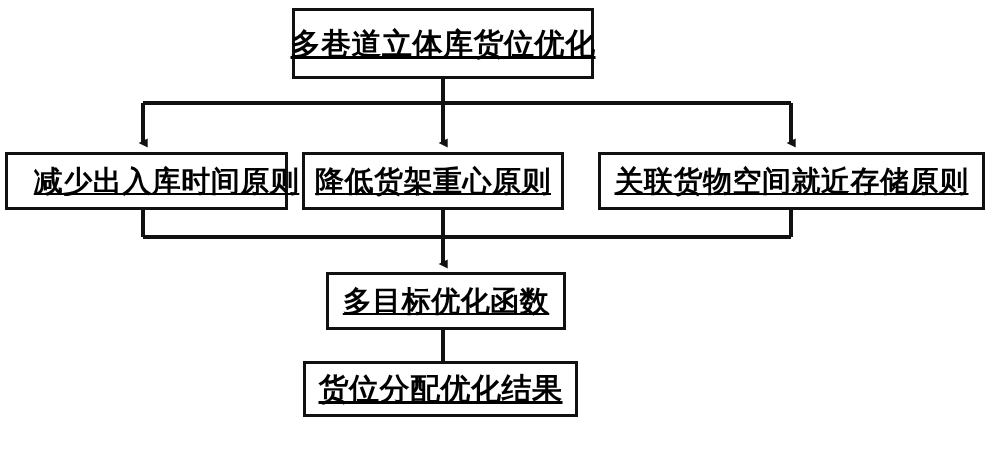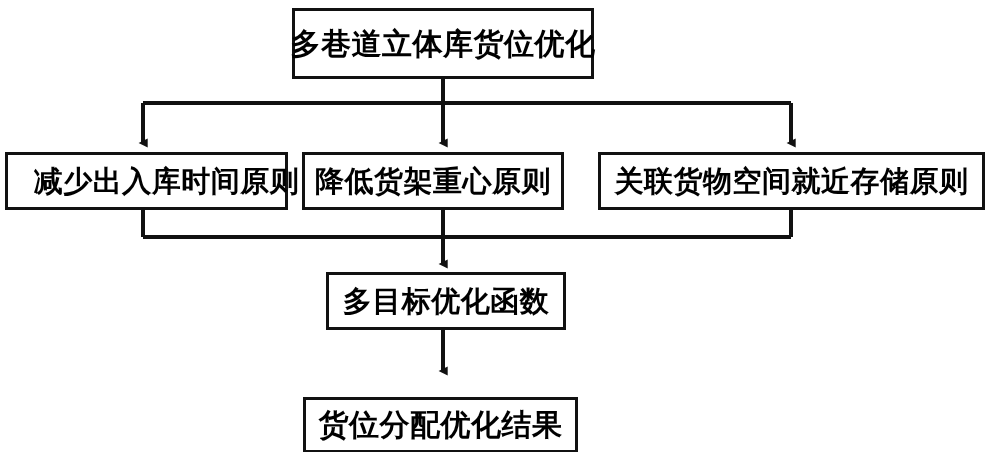--- a/index.html
+++ b/index.html
@@ -30,20 +30,21 @@
   }
   .node-box {
     position: absolute;
     box-sizing: border-box;
     background: #ffffff;
     border: 3px solid #111111;
     display: flex;
     align-items: center;
     justify-content: center;
     text-align: center;
+    text-decoration: underline;
   }
   .node-label {
     font-family: "Liberation Serif", "DejaVu Serif", serif;
     font-weight: 700;
     color: #000000;
     line-height: 1;
     white-space: nowrap;
     letter-spacing: 0.5px;
   }
   .size-top    { font-size: 30px; }
@@ -101,17 +102,17 @@
   </div>
 
   <div class="node-box" style="left:326px; top:272px; width:240px; height:58px;">
     <span class="node-label size-obj">多目标优化函数</span>
   </div>
 
   <div class="node-box" style="left:598px; top:152px; width:387px; height:58px;">
     <span class="node-label size-wide">关联货物空间就近存储原则</span>
   </div>
 
-  <div class="node-box" style="left:303px; top:397px; width:275px; height:56px;">
+  <div class="node-box" style="left:303px; top:361px; width:275px; height:56px;">
     <span class="node-label size-result">货位分配优化结果</span>
   </div>
 
 </div>
 
 </body></html>

